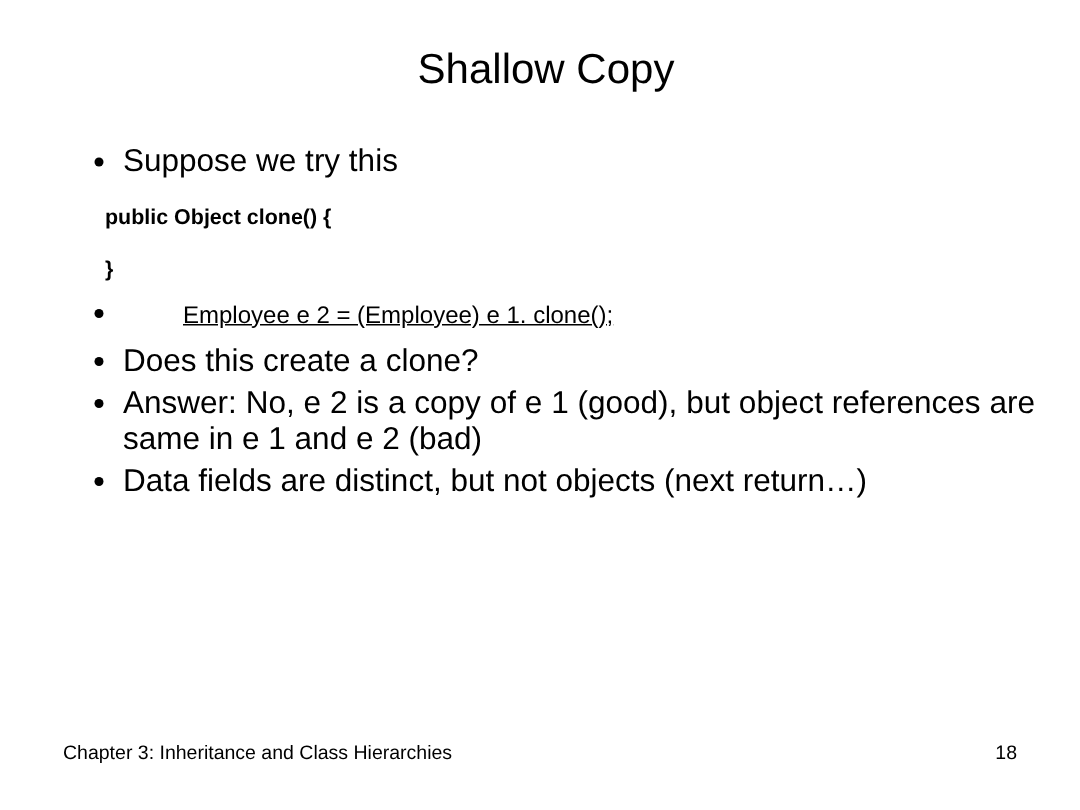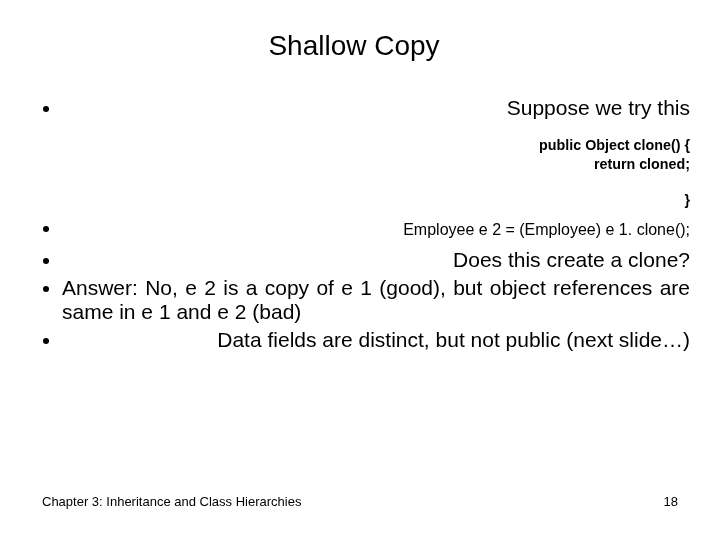--- a/index.html
+++ b/index.html
@@ -1,51 +1,50 @@
 <!DOCTYPE html>
 <html><head>
 <meta charset="utf-8">
 <style>
   * { margin: 0; padding: 0; box-sizing: border-box; }
   html, body { width: 720px; height: 540px; background: #fff; font-family: Arial, Helvetica, sans-serif; color: #000; }
-  .slide { width: 720px; height: 525px; position: relative; padding: 24px 30px 0 18px; }
+  .slide { width: 720px; height: 525px; position: relative; padding: 24px 30px 0 38px; }
   .title { text-align: center; font-size: 28px; font-weight: 400; margin-top: 6px; margin-bottom: 34px; }
   ul.outer { list-style: disc; padding-left: 44px; }
-  ul.outer > li { font-size: 21px; margin-bottom: 4px; text-align: right; }
+  ul.outer > li { font-size: 21px; margin-bottom: 4px; }
   ul.outer > li.justify { text-align: justify; }
   .codeblock { margin: 6px 0 6px -12px; }
   .code-line { font-size: 14.3px; font-weight: bold; line-height: 1.35; white-space: pre; }
   .cl-ind1 { padding-left: 0; margin-top: 16px; }
   .cl-ind2 { padding-left: 28px; }
-  .sub { margin: 6px 0 8px 40px; }
+  .sub { margin: 6px 0 8px 40px; text-decoration: underline; }
   .sub .code-line { font-size: 16px; font-weight: 400; }
   .footer { position: absolute; bottom: 16px; left: 0; width: 100%; padding: 0 42px; display: flex; justify-content: space-between; font-size: 13px; }
 </style>
 </head>
 <body>
 
 <div class="slide">
   <h1 class="title">Shallow Copy</h1>
 
   <ul class="outer">
     <li>
       <span>Suppose we try this</span>
       <div class="codeblock">
         <div class="code-line cl-ind1">public Object clone() {</div>
-        <div class="code-line cl-ind2">return cloned;</div>
         <div class="code-line cl-ind1">}</div>
       </div>
     </li>
     <li>
       <div class="sub">
         <div class="code-line">Employee e 2 = (Employee) e 1. clone();</div>
       </div>
     </li>
     <li><span>Does this create a clone?</span></li>
     <li class="justify"><span>Answer: No, e 2 is a copy of e 1 (good), but object references are same in e 1 and e 2 (bad)</span></li>
-    <li><span>Data fields are distinct, but not public (next slide…)</span></li>
+    <li><span>Data fields are distinct, but not objects (next return…)</span></li>
   </ul>
 
   <div class="footer">
     <span>Chapter 3: Inheritance and Class Hierarchies</span>
     <span>18</span>
   </div>
 </div>
 
 </body></html>

